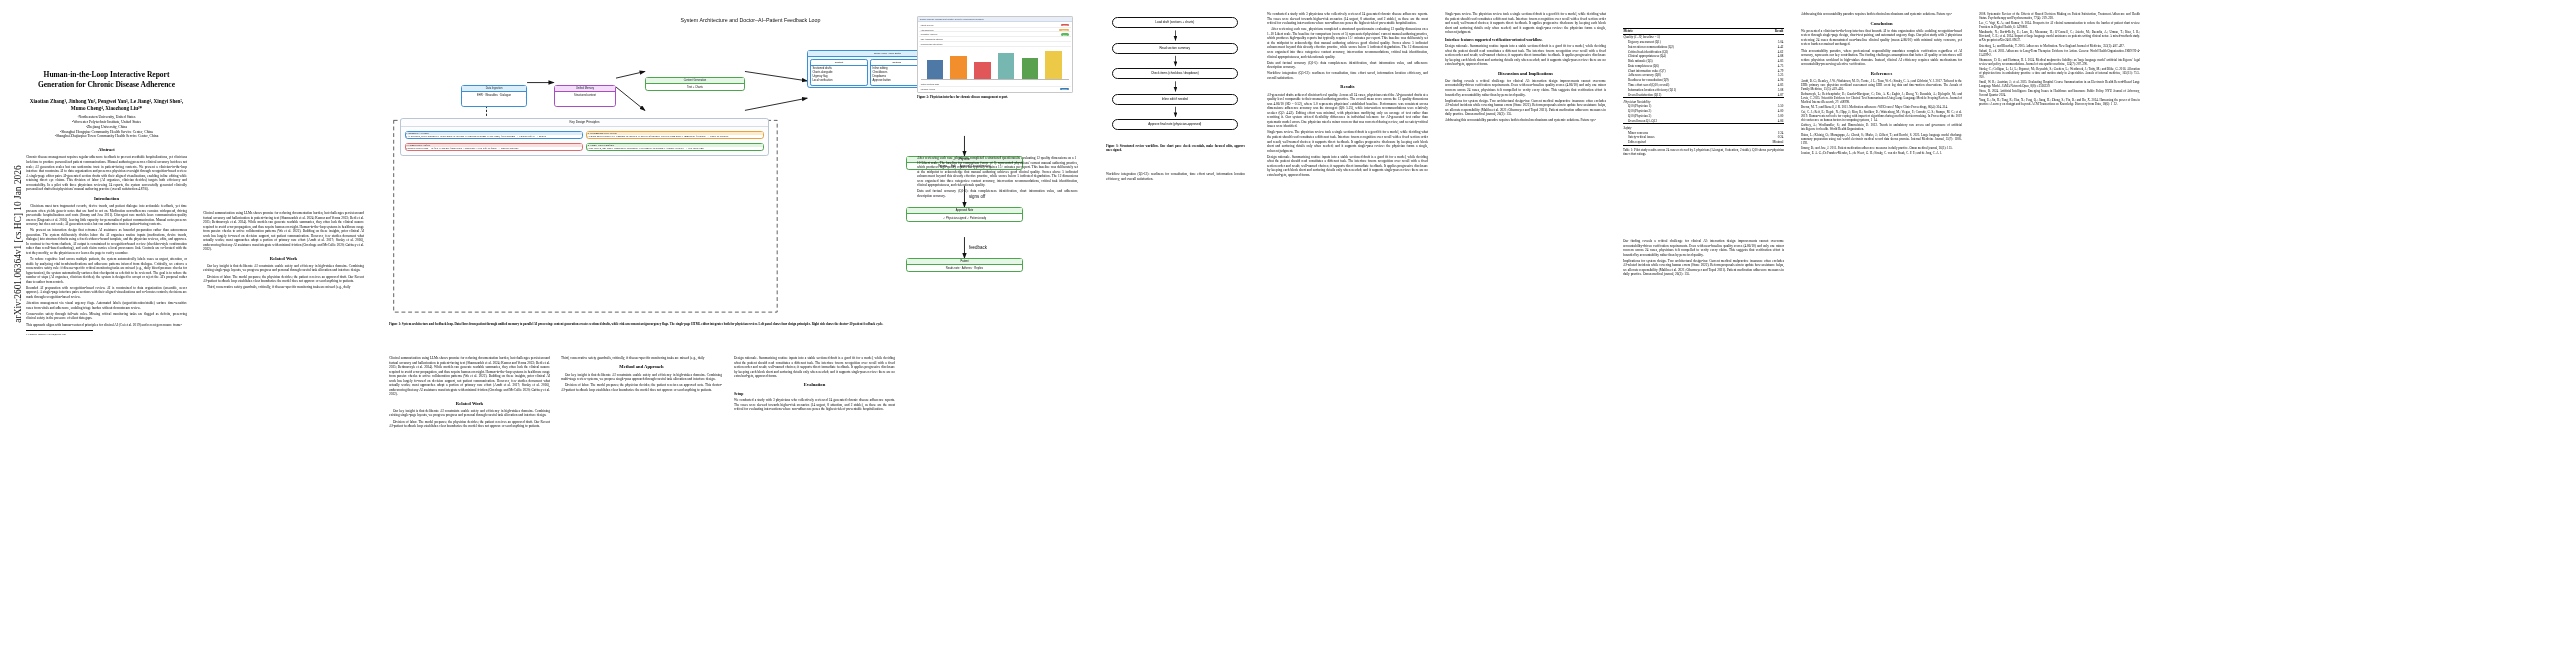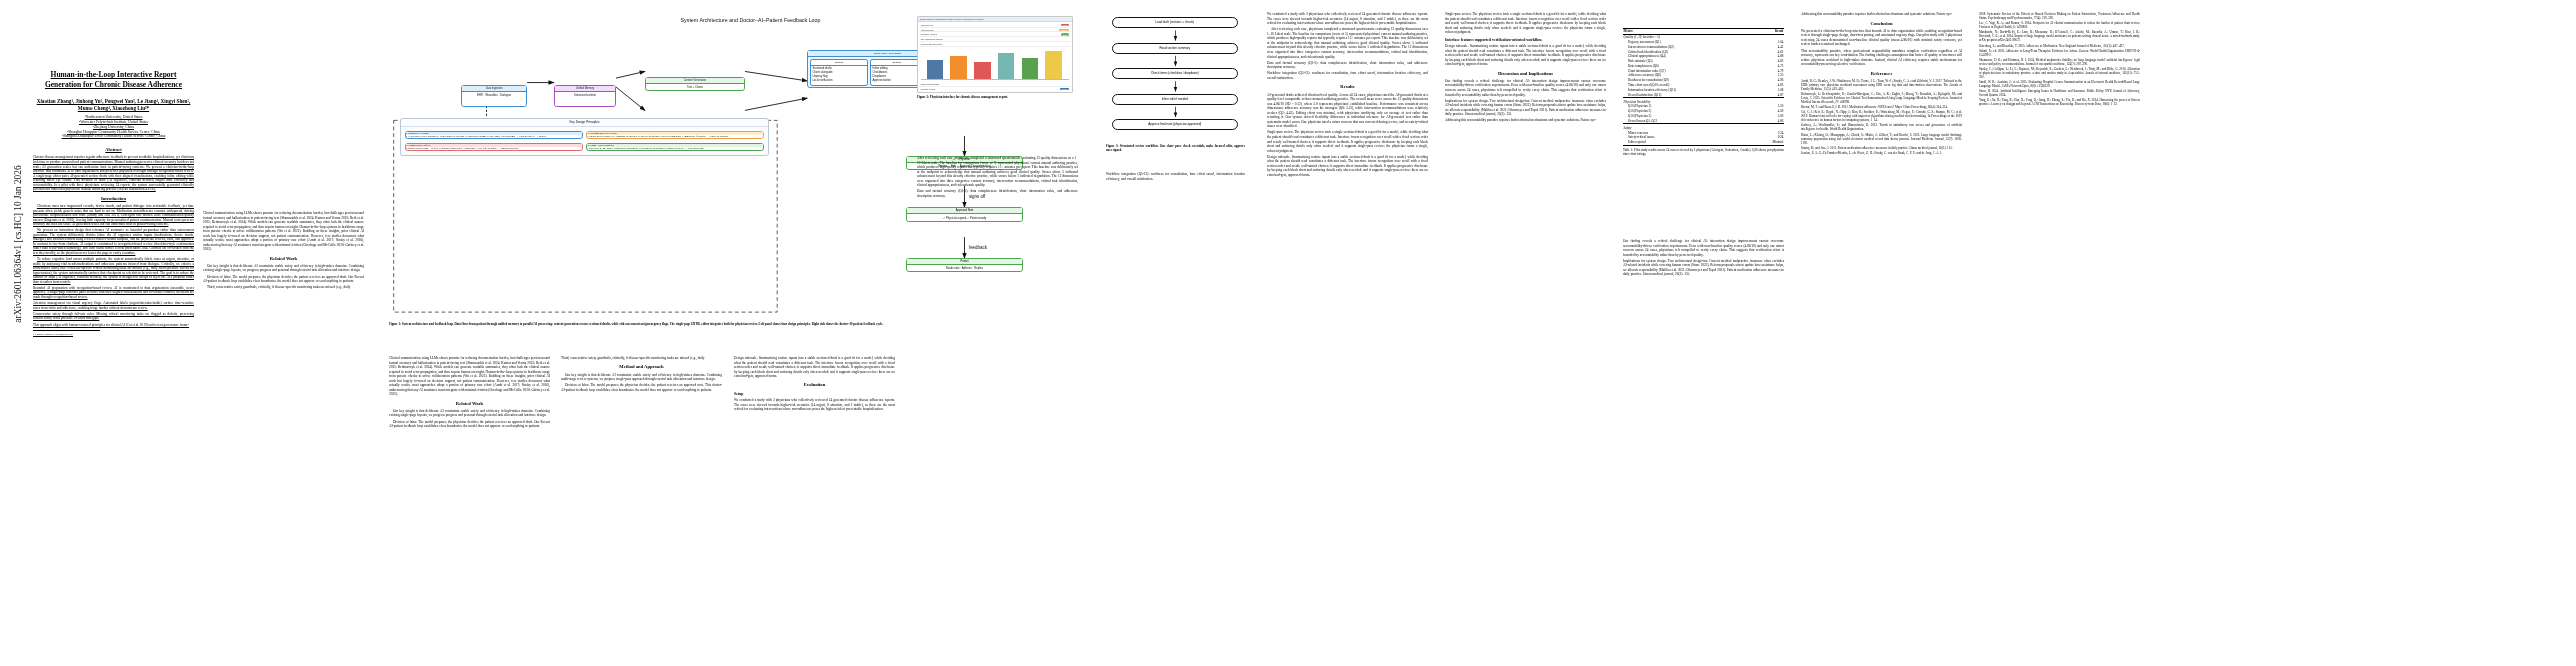--- a/index.html
+++ b/index.html
@@ -11,21 +11,21 @@
     transform-origin:center center;font-family:"Liberation Serif",serif;font-size:9.4px;color:#111;white-space:nowrap;text-align:center;}
 
   .col{position:absolute;top:12.2px;font-size:3.4px;line-height:1.33;text-align:justify;color:#000;}
   .col p{margin:0 0 1.7px 0;text-indent:3.9px;}
   .col p.noind{text-indent:0;}
   .h1{font-size:4.6px;font-weight:bold;text-align:center;margin:3.9px 0 2.2px 0;text-indent:0;font-family:"Liberation Serif",serif;}
   .h2{font-size:3.8px;font-weight:bold;text-align:left;margin:3.3px 0 1.1px 0;text-indent:0;}
   .bd{font-weight:bold;}
 
   
-  #c1{left:33px;width:161px;text-decoration:underline;}
+  #c1{left:26px;width:161px;}
   .title{font-size:7.5px;font-weight:bold;text-align:center;line-height:1.25;margin:58px 0 0 0;}
   .authors{font-size:5.2px;font-weight:bold;text-align:center;line-height:1.3;margin:9px 0 0 0;}
   .affil{font-size:3.7px;text-align:center;line-height:1.28;margin:3.9px 0 0 0;}
   .abshead{font-size:4.4px;font-weight:bold;text-align:center;margin:7.8px 0 2.8px 0;}
   .abstract{font-size:3.4px;line-height:1.34;text-align:justify;}
   .fnote{font-size:2.8px;border-top:0.3px solid #000;padding-top:1.1px;margin-top:3.3px;width:67px;}
 
   
   .figcap{font-size:3.1px;line-height:1.3;text-align:justify;margin-top:2.2px;}
 

